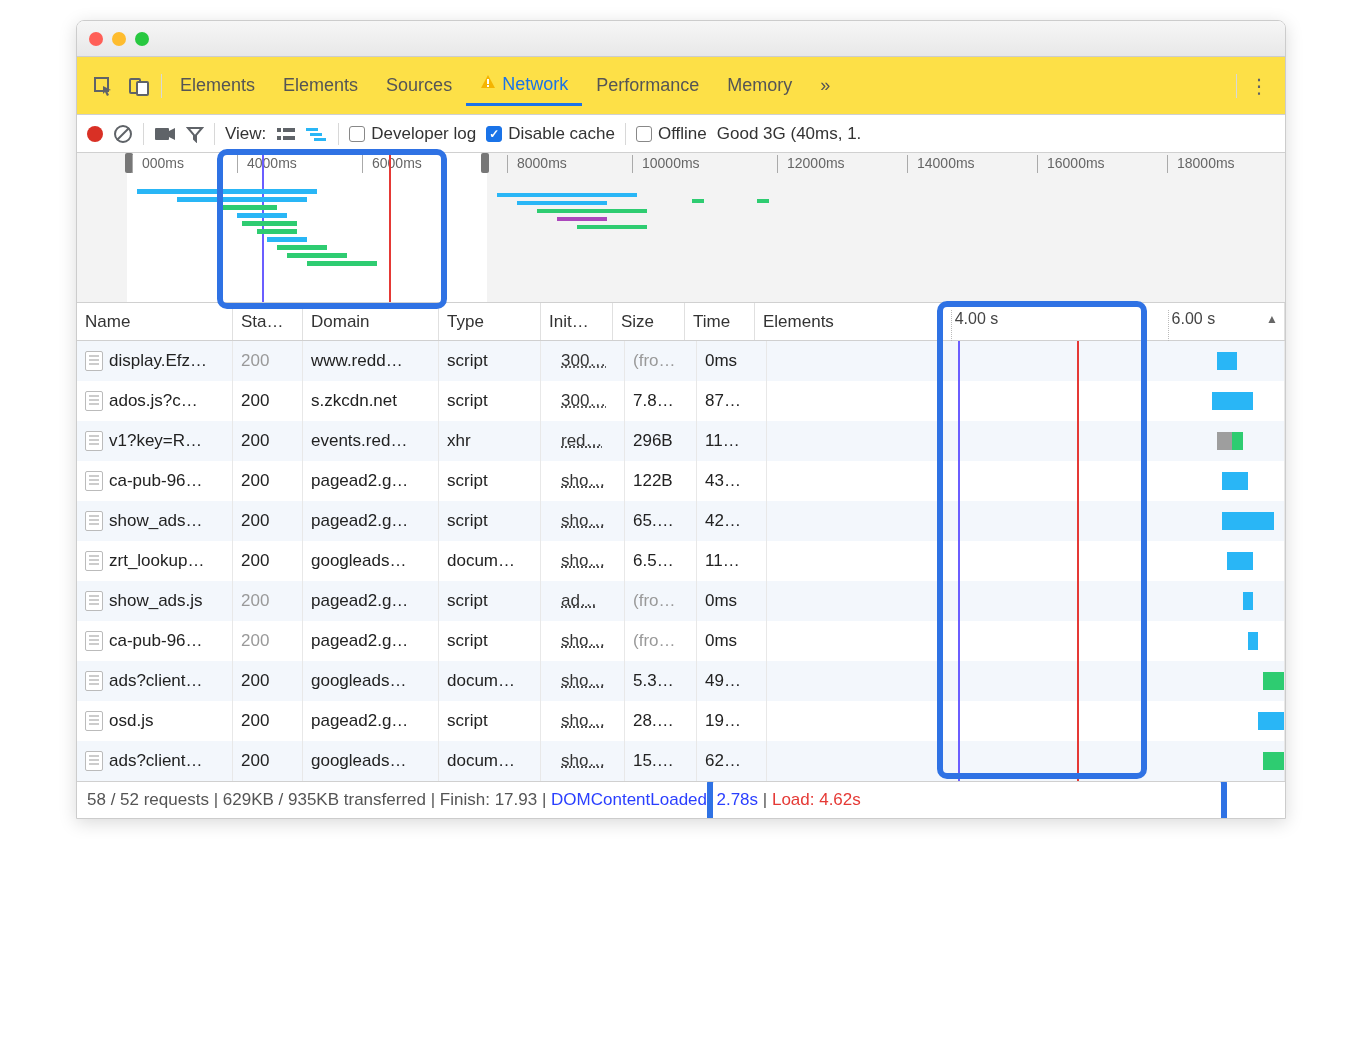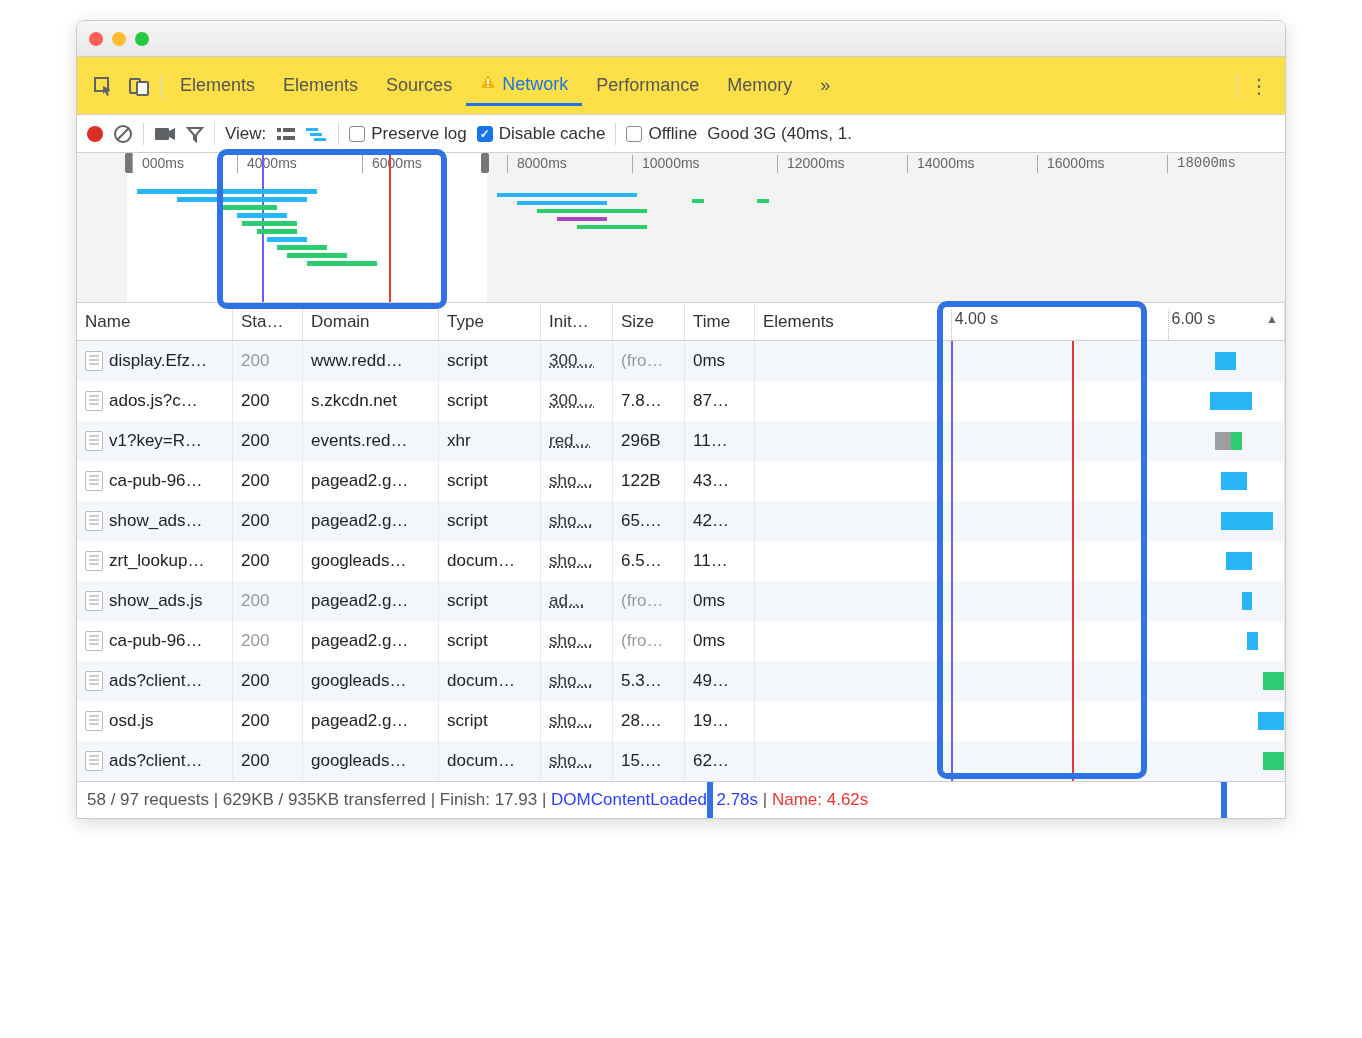--- a/index.html
+++ b/index.html
@@ -43,21 +43,21 @@
 
 
 .tbody { position:relative; }
 .tr { display:flex; height:40px; align-items:flex-end; font-size:17px; color:#222; }
 .tr:nth-child(even){ background:#f3f7fc; }
 .td { border-right:1px solid #e8e8e8; padding:0 8px; overflow:hidden; white-space:nowrap; text-overflow:ellipsis; height:100%; display:flex; align-items:center; }
 .td.name { gap:6px; }
 .file-ico { width:18px;height:20px;border:1px solid #bbb;border-radius:2px;display:inline-block;position:relative;flex-shrink:0; background:#fff;}
 .file-ico::after { content:""; position:absolute; top:3px; left:3px; right:3px; height:2px; background:#ccc; box-shadow:0 4px 0 #ccc,0 8px 0 #ccc; }
 .td.status.gray { color:#999; }
-.td.init { color:#333; text-decoration: underline dotted; cursor:pointer; }
+.td.init { color:#333; text-decoration: underline dotted; cursor:pointer;margin-left:12px; }
 .td.size.gray { color:#999; }
 
 
 .td.wf { flex:1; position:relative; padding:0; }
 .wf-bar { position:absolute; height:18px; top:11px; }
 .wf-vline-b { position:absolute; top:0; bottom:0; width:2px; background:#6b5eff; }
 .wf-vline-r { position:absolute; top:0; bottom:0; width:2px; background:#e53935; }
 
 
 .c-name{width:156px;} .c-status{width:70px;} .c-domain{width:136px;} .c-type{width:102px;}
@@ -151,21 +151,21 @@
     <span class="ico">
         <svg width="22" height="14">
           <rect x="0" y="1" width="12" height="3" fill="#29b6f6"></rect>
           <rect x="4" y="6" width="12" height="3" fill="#29b6f6"></rect>
           <rect x="8" y="11" width="12" height="3" fill="#29b6f6"></rect>
         </svg>
       </span>
     <div class="vdiv"></div>
     <label class="ctl-label">
         <span class="checkbox"></span>
-        <span>Preserve log</span>
+        <span>Developer log</span>
       </label>
     <label class="ctl-label">
         <span class="checkbox checked">✓</span>
         <span>Disable cache</span>
       </label>
     <div class="vdiv"></div>
     <label class="ctl-label">
         <span class="checkbox"></span>
         <span>Offline</span>
       </label>
@@ -178,21 +178,21 @@
     <div class="tl-handle" style="left:404px;"></div>
     <div class="tl-ruler" id="tl-ruler">
         <div class="tl-tick" style="left: 55px;">000ms</div>
         <div class="tl-tick" style="left: 160px;">4000ms</div>
         <div class="tl-tick" style="left: 285px;">6000ms</div>
         <div class="tl-tick" style="left: 430px;">8000ms</div>
         <div class="tl-tick" style="left: 555px;">10000ms</div>
         <div class="tl-tick" style="left: 700px;">12000ms</div>
         <div class="tl-tick" style="left: 830px;">14000ms</div>
         <div class="tl-tick" style="left: 960px;">16000ms</div>
-        <div class="tl-tick" style="left: 1090px; font-family: Liberation Mono, monospace;">18000ms</div>
+        <div class="tl-tick" style="left: 1090px;">18000ms</div>
       </div>
     <div class="tl-line" style="left:185px;background:#6b5eff;"></div>
     <div class="tl-line" style="left:312px;background:#e53935;"></div>
 
     <div class="tl-bar" style="top:36px;left:60px;width:180px;background:#29b6f6;"></div>
     <div class="tl-bar" style="top:44px;left:100px;width:130px;background:#29b6f6;"></div>
     <div class="tl-bar" style="top:52px;left:140px;width:60px;background:#2ecc71;"></div>
     <div class="tl-bar" style="top:60px;left:160px;width:50px;background:#29b6f6;"></div>
     <div class="tl-bar" style="top:68px;left:165px;width:55px;background:#2ecc71;"></div>
     <div class="tl-bar" style="top:76px;left:180px;width:40px;background:#2ecc71;"></div>
@@ -412,24 +412,24 @@
         <div class="td c-time">62…</div>
         <div class="td wf">
           <div class="wf-vline-b" style="left:37%;"></div>
           <div class="wf-vline-r" style="left:60%;"></div>
           <div class="wf-bar" style="left:96%;width:4%;background:#2ecc71;"></div>
         </div>
       </div>
     </div>
 
   <div class="footer" style="position:relative;">
-    <span>58 / 97 requests</span>
+    <span>58 / 52 requests</span>
     <span> | </span>
     <span>629KB / 935KB transferred</span>
     <span> | </span>
     <span>Finish: 17.93</span>
     <span> | </span>
     <span class="dcl">DOMContentLoaded: 2.78s</span>
     <span> | </span>
-    <span class="load">Name: 4.62s</span>
+    <span class="load">Load: 4.62s</span>
     <div class="hl" style="top:-8px;left:630px;width:520px;height:64px;"></div>
   </div>
 </div>
 
 </body></html>

